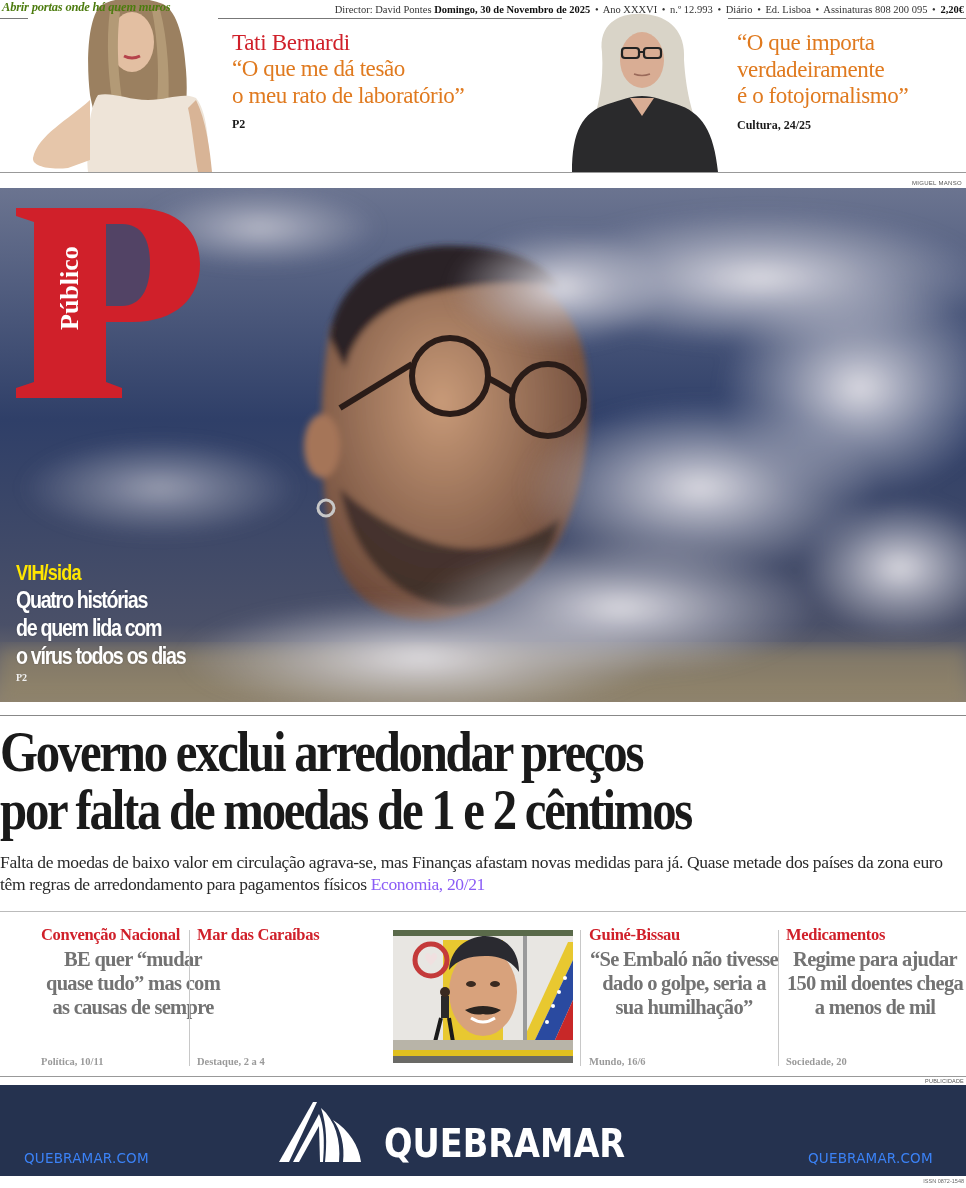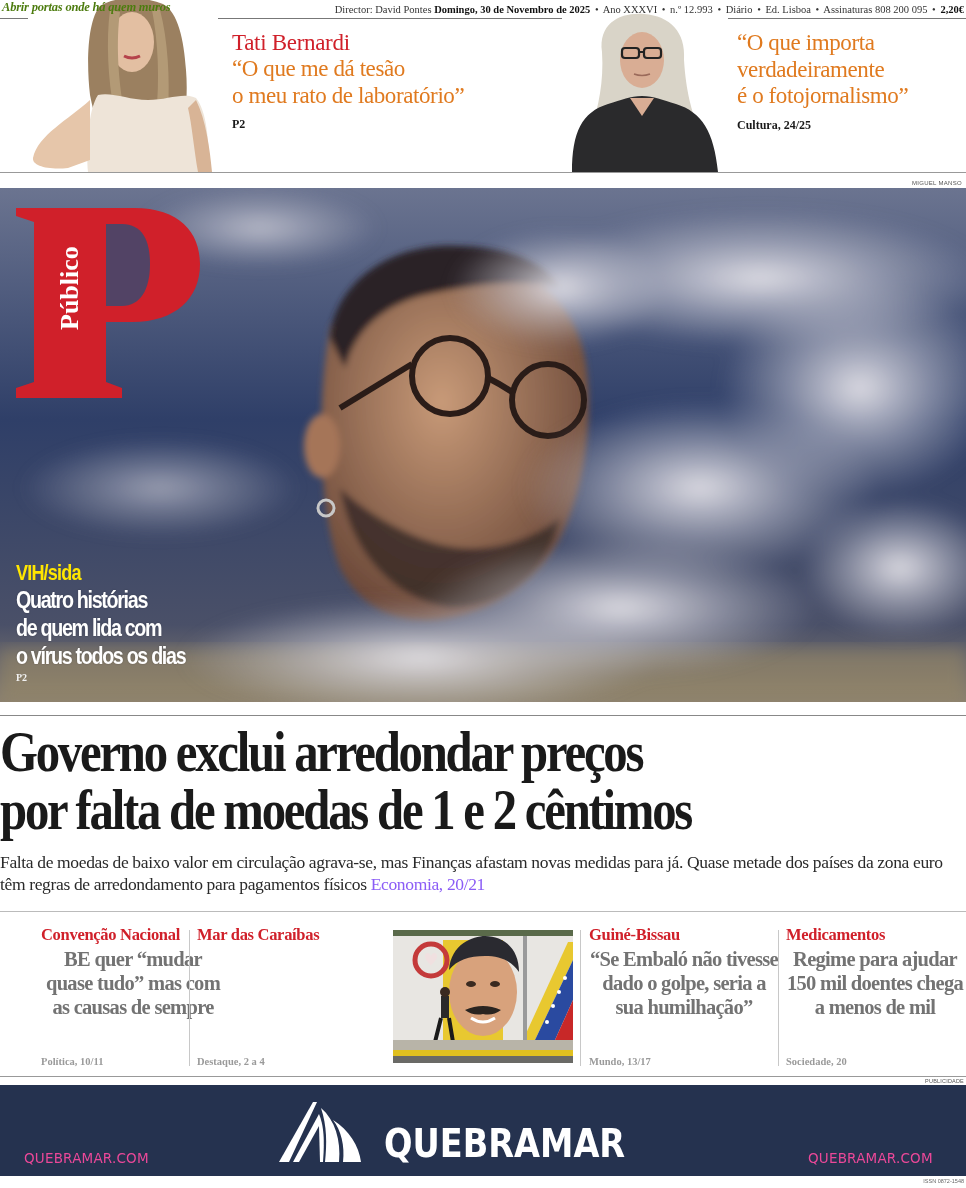--- a/index.html
+++ b/index.html
@@ -45,21 +45,21 @@
   .story-headline { font: bold 20.5px "Liberation Serif", serif; color: #737373; line-height: 24px; letter-spacing: -0.7px; margin-top: 2px; text-align: center; }
   .story-ref { font: bold 10.5px "Liberation Serif", serif; color: #9a9a9a; margin-top: 6px; position: absolute; top: 125px; white-space: nowrap; }
   .col-divider { position: absolute; top: 930px; width: 1px; height: 136px; background: #c8c8c8; }
   .mural { position: absolute; left: 393px; top: 930px; width: 180px; height: 133px; overflow: hidden; }
 
   .row-bottom-rule { position: absolute; left: 0; top: 1076px; width: 966px; height: 1px; background: #999; }
   .ad-label { position: absolute; right: 2px; top: 1078px; font: 5.5px "Liberation Sans", sans-serif; color: #555; letter-spacing: 0.2px; }
 
   
   .ad { position: absolute; left: 0; top: 1085px; width: 966px; height: 91px; background: #25324f; }
-  .ad-url { position: absolute; top: 1150px; font: 13.5px "DejaVu Sans", sans-serif; color: #ec4899; letter-spacing: 0.2px; }
+  .ad-url { position: absolute; top: 1150px; font: 13.5px "DejaVu Sans", sans-serif; color: #3b82f6; letter-spacing: 0.2px; }
   .ad-brand { position: absolute; left: 384px; top: 1122px; font: bold 39px "DejaVu Sans", sans-serif; color: #ffffff; letter-spacing: 0px; transform: scaleX(0.86); transform-origin: left top; line-height: 44px; }
   .ad-logo { position: absolute; left: 279px; top: 1100px; width: 86px; height: 62px; }
   .issn { position: absolute; right: 2px; top: 1178px; font: 5.5px "Liberation Sans", sans-serif; color: #666; }
 </style>
 </head>
 <body>
 
 <div class="top-strip">
   <div class="slogan">Abrir portas onde há quem muros</div>
   <div class="meta-line">
@@ -268,21 +268,21 @@
     <rect x="0" y="110" width="180" height="10" fill="#b8b4a8"></rect>
     <rect x="0" y="120" width="180" height="6" fill="#e0c020"></rect>
     <rect x="0" y="126" width="180" height="7" fill="#6a6a66"></rect>
   </svg>
 </div>
 
 <div class="col-divider" style="left:580px;"></div>
 <div class="story" style="left:589px; width:190px; height:145px;">
   <div class="story-kicker">Guiné-Bissau</div>
   <div class="story-headline">“Se Embaló não tivesse dado o golpe, seria a sua humilhação”</div>
-  <div class="story-ref">Mundo, 13/17</div>
+  <div class="story-ref">Mundo, 16/6</div>
 </div>
 <div class="col-divider" style="left:778px;"></div>
 <div class="story" style="left:786px; width:178px; height:145px;">
   <div class="story-kicker">Medicamentos</div>
   <div class="story-headline">Regime para ajudar 150 mil doentes chega a menos de mil</div>
   <div class="story-ref">Sociedade, 20</div>
 </div>
 
 <div class="row-bottom-rule"></div>
 <div class="ad-label">PUBLICIDADE</div>

